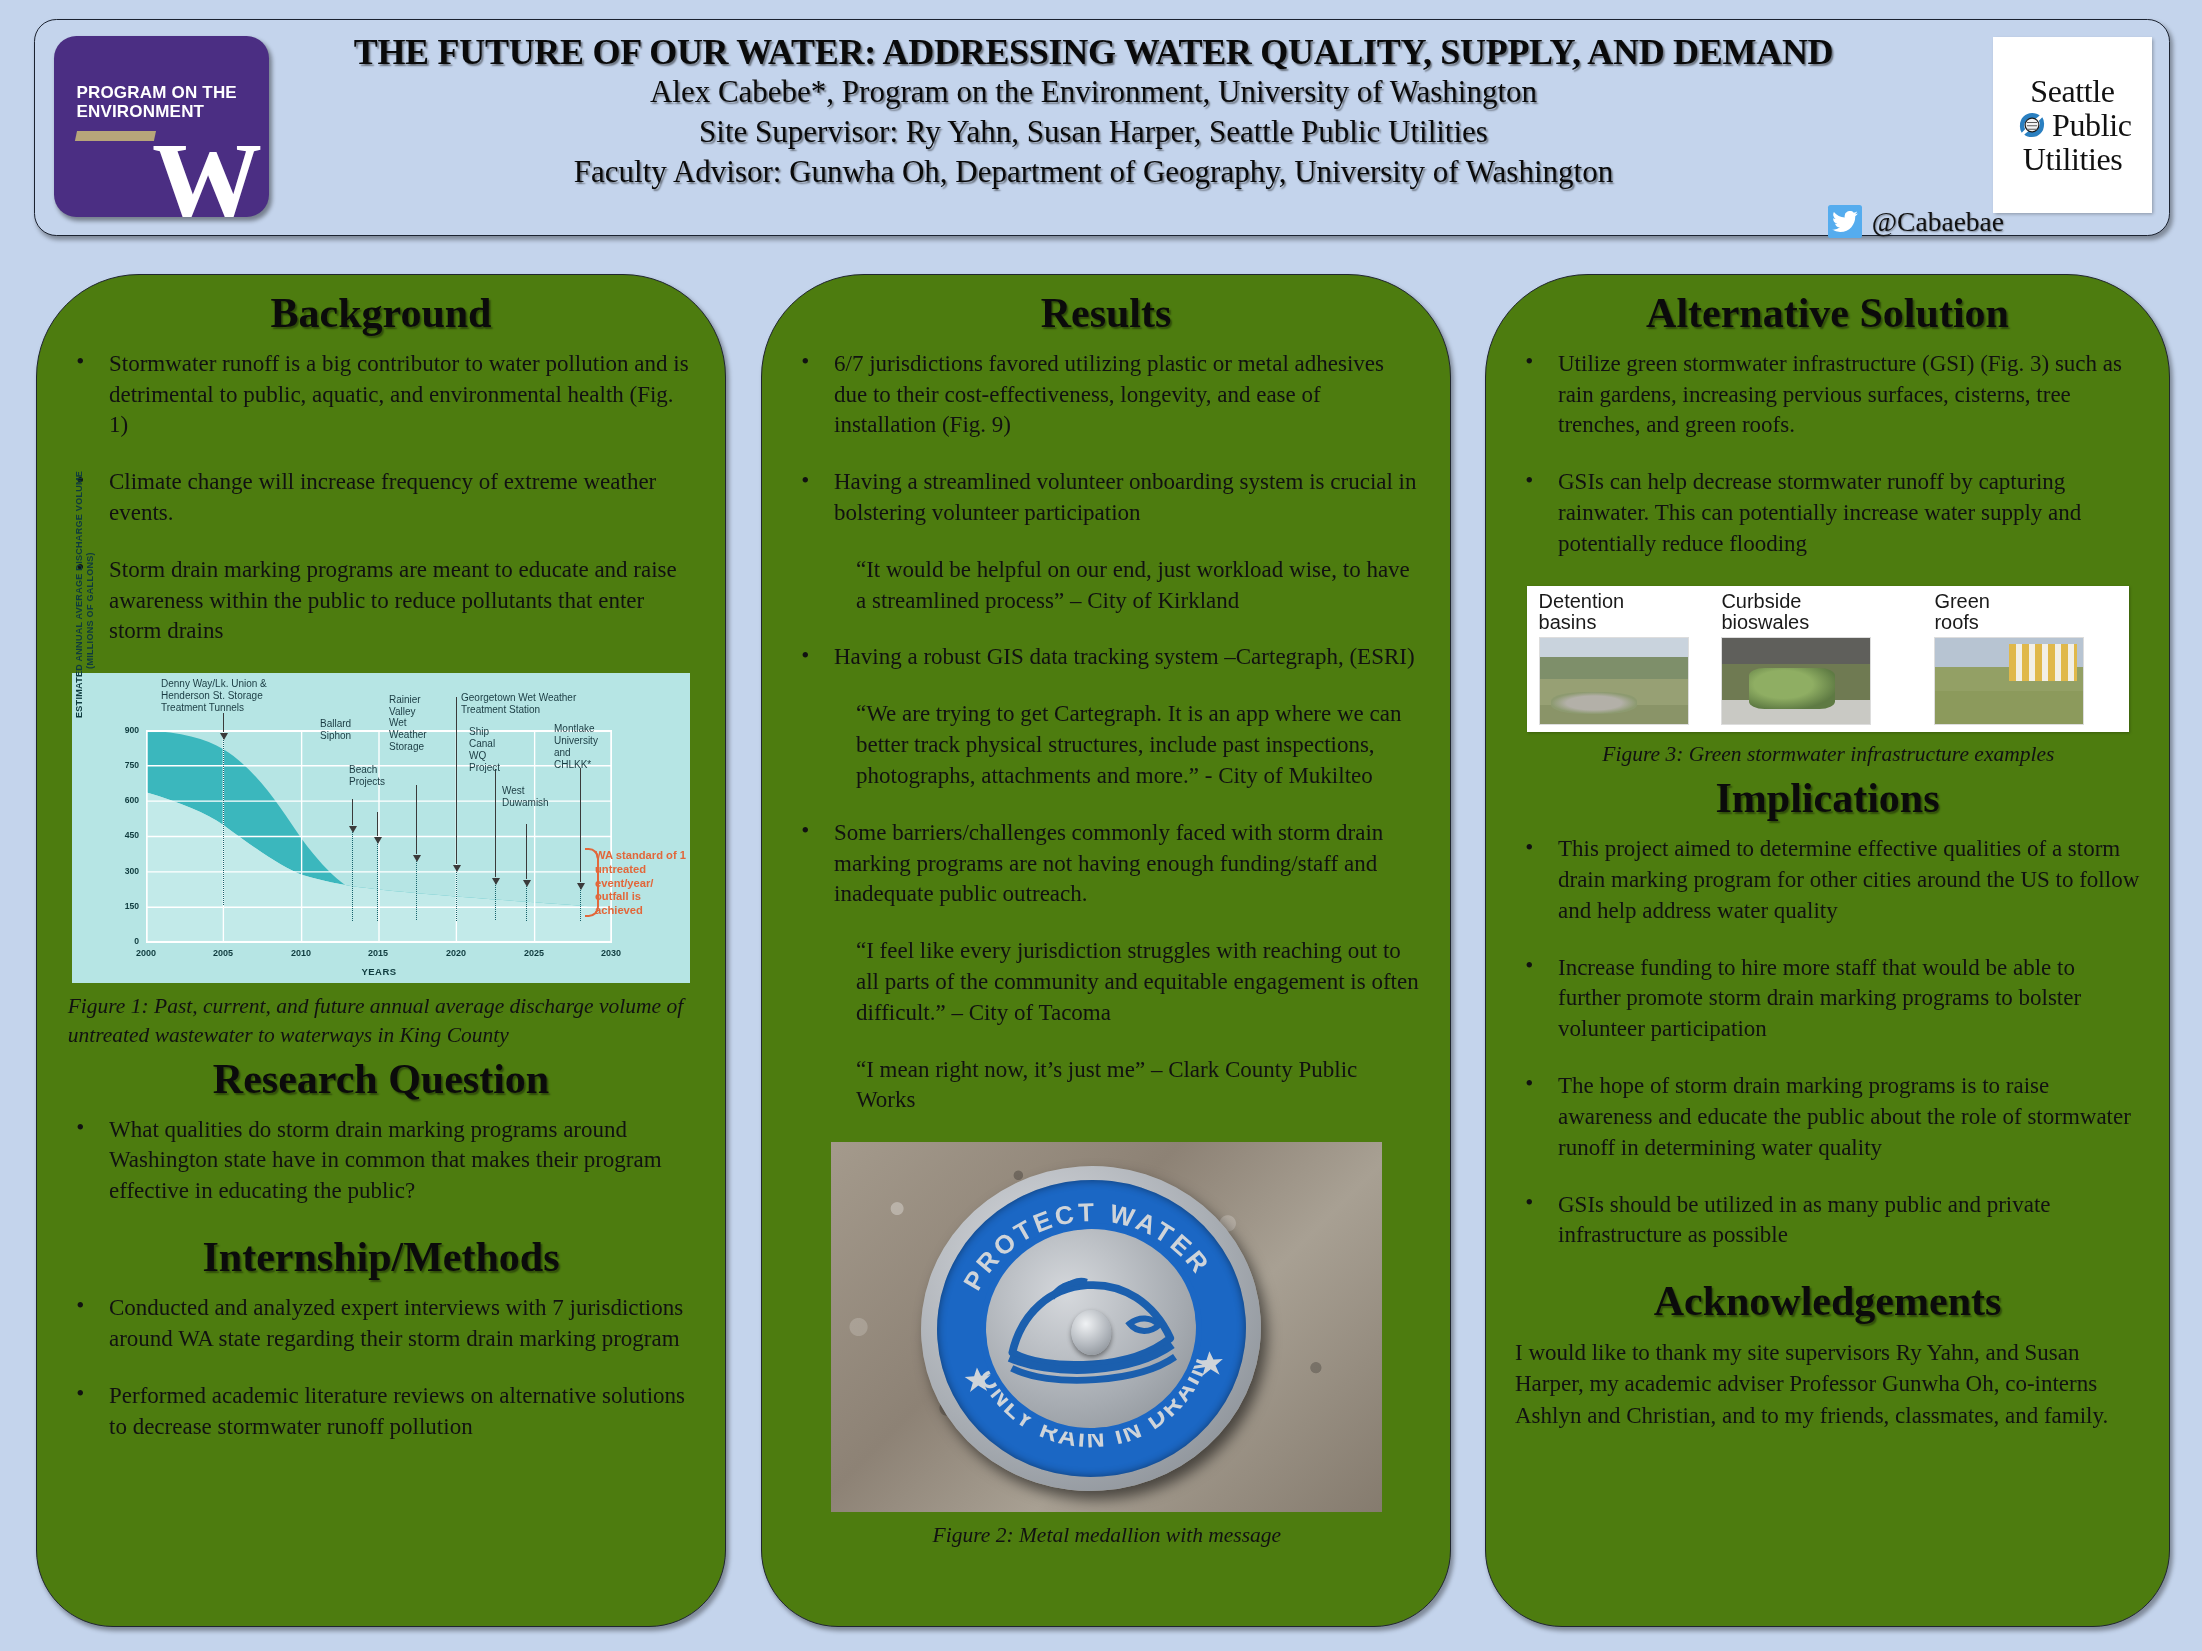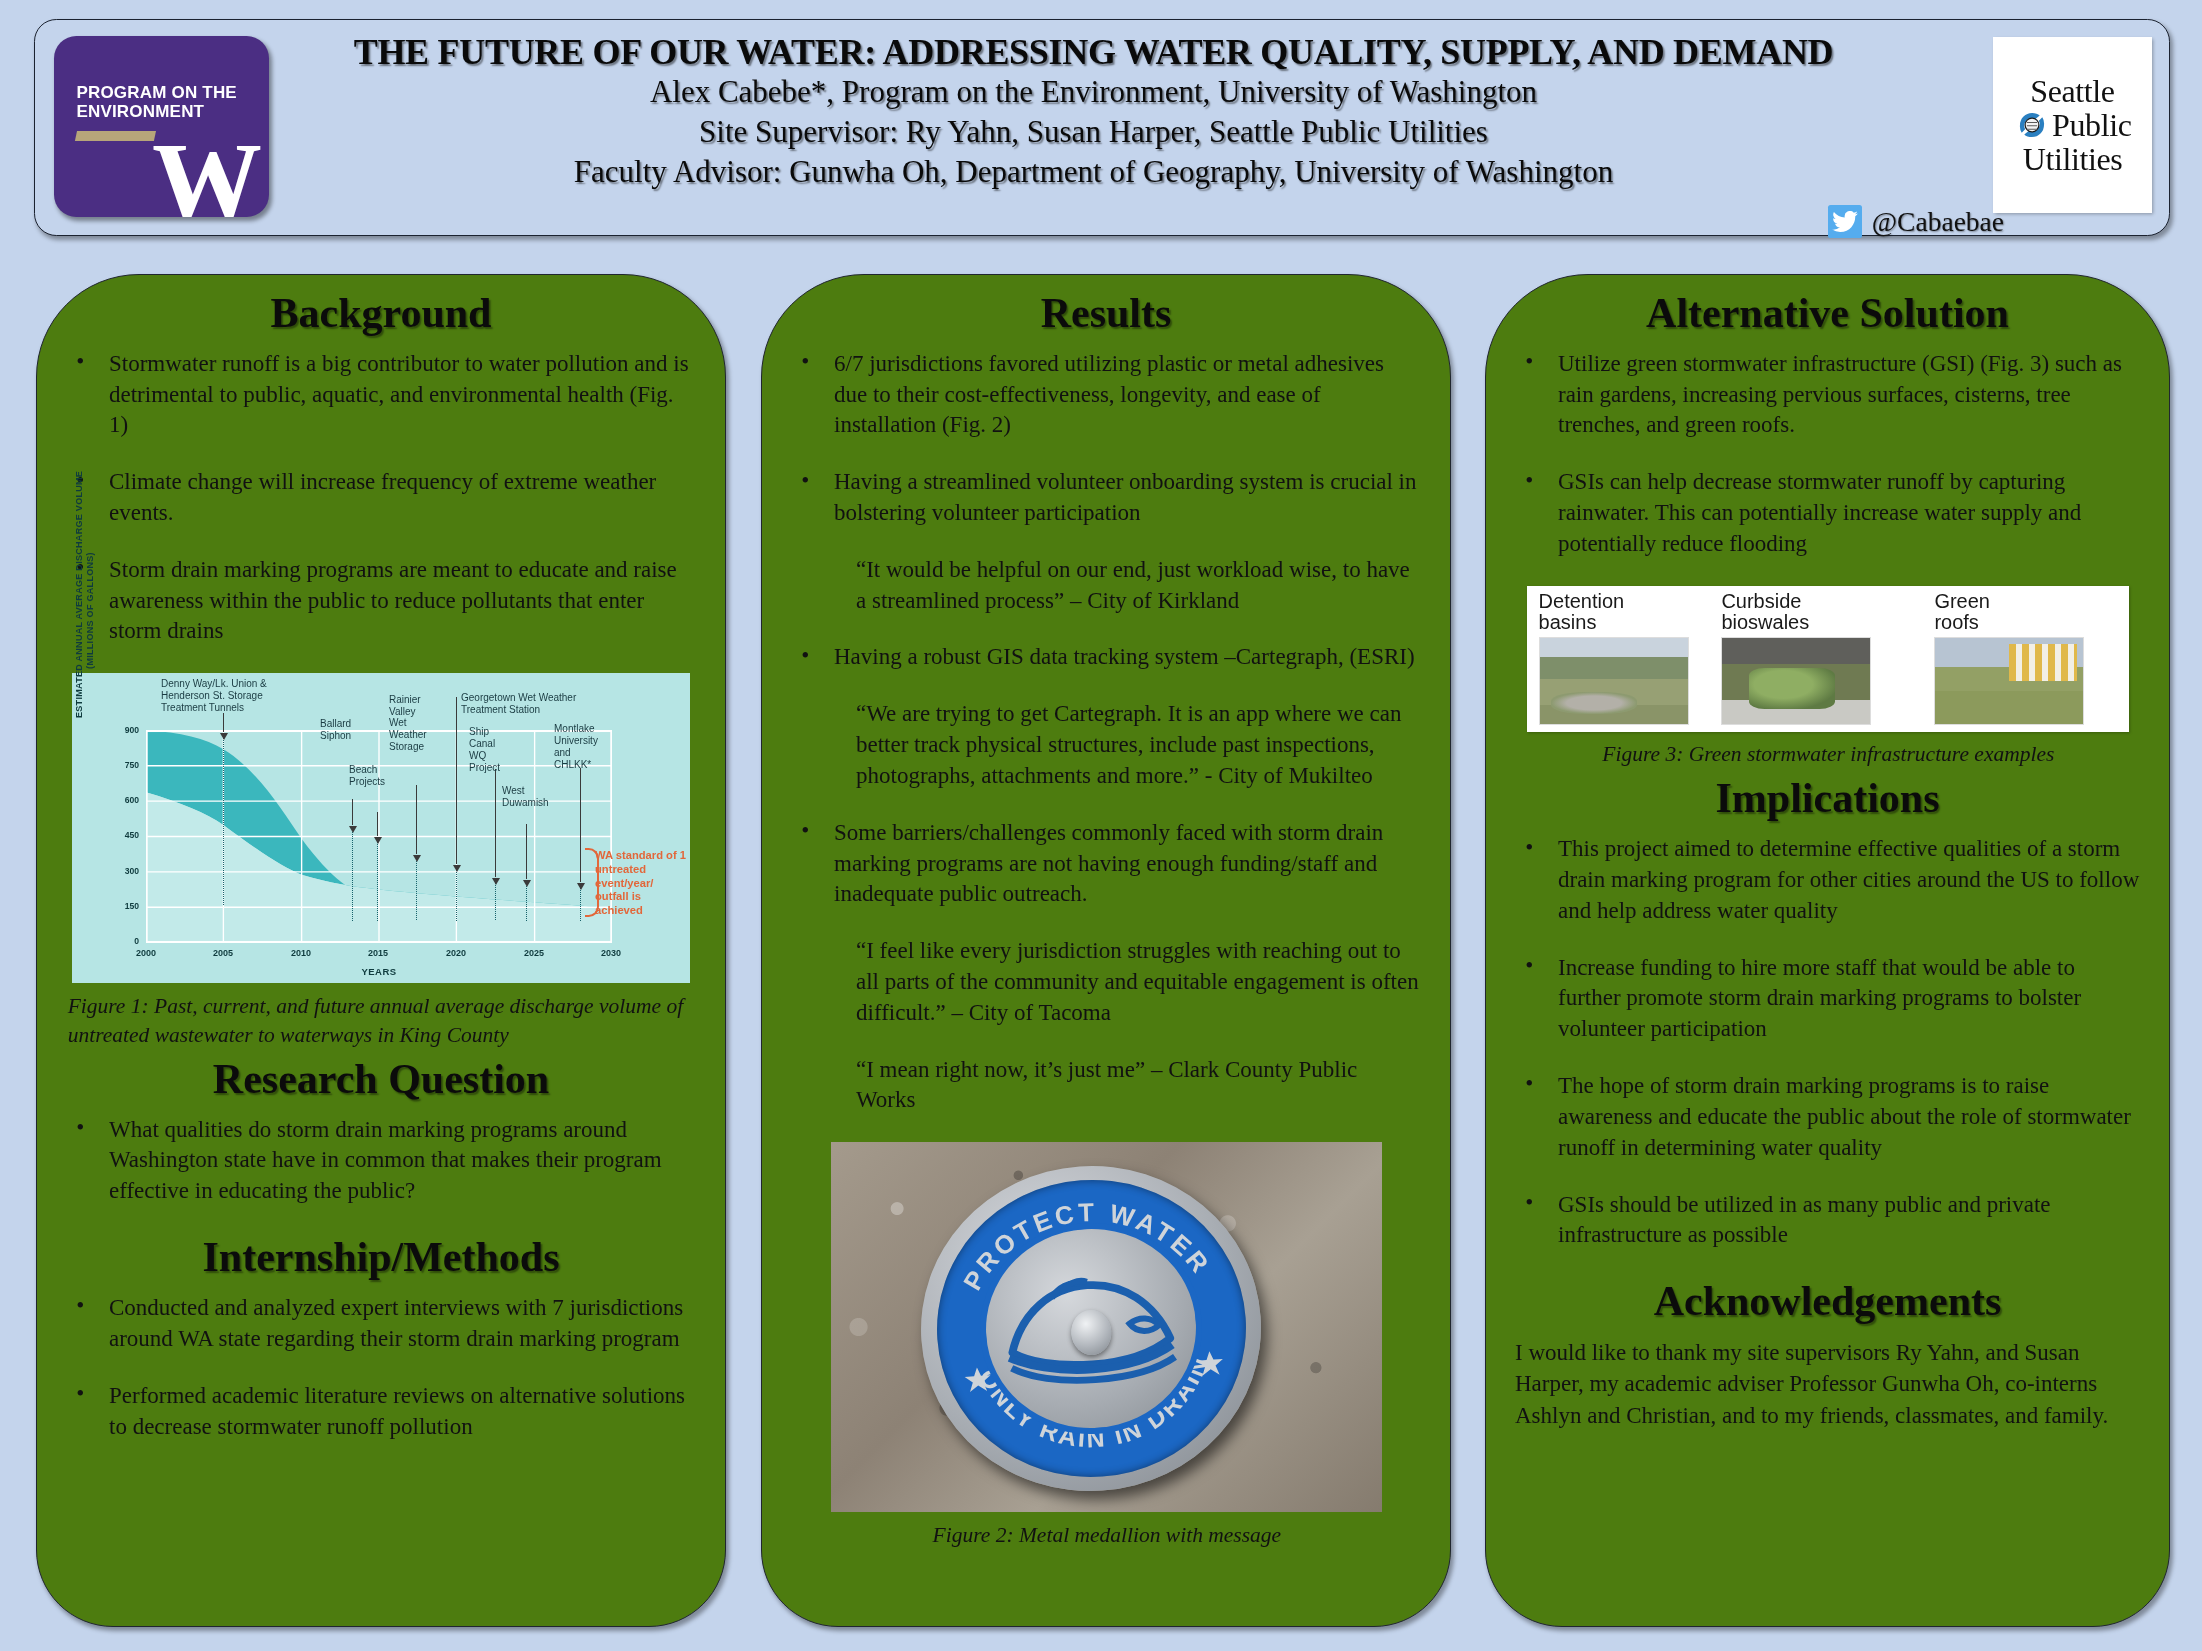--- a/index.html
+++ b/index.html
@@ -326,21 +326,21 @@
       <li>Performed academic literature reviews on alternative solutions to decrease stormwater runoff pollution</li>
     </ul>
   </div>
 </div>
 
 <div class="col" id="col2">
   <div class="inner">
     <h2 class="sec">Results</h2>
 
     <ul class="bl">
-      <li>6/7 jurisdictions favored utilizing plastic or metal adhesives due to their cost-effectiveness, longevity, and ease of installation (Fig. 2)</li>
+      <li>6/7 jurisdictions favored utilizing plastic or metal adhesives due to their cost-effectiveness, longevity, and ease of installation (Fig. 9)</li>
       <li>Having a streamlined volunteer onboarding system is crucial in bolstering volunteer participation</li>
     </ul>
     <div class="quote">“It would be helpful on our end, just workload wise, to have a streamlined process” – City of Kirkland</div>
     <ul class="bl">
       <li>Having a robust GIS data tracking system –Cartegraph, (ESRI)</li>
     </ul>
     <div class="quote">“We are trying to get Cartegraph. It is an app where we can better track physical structures, include past inspections, photographs, attachments and more.” - City of Mukilteo</div>
     <ul class="bl">
       <li>Some barriers/challenges commonly faced with storm drain marking programs are not having enough funding/staff and inadequate public outreach.</li>
     </ul>

